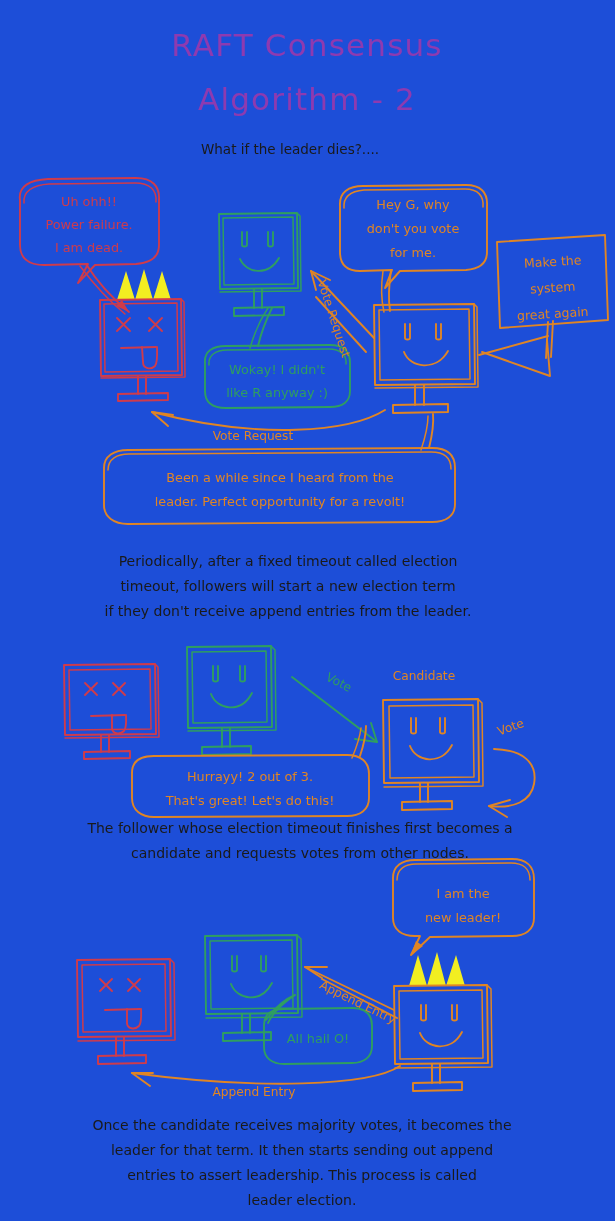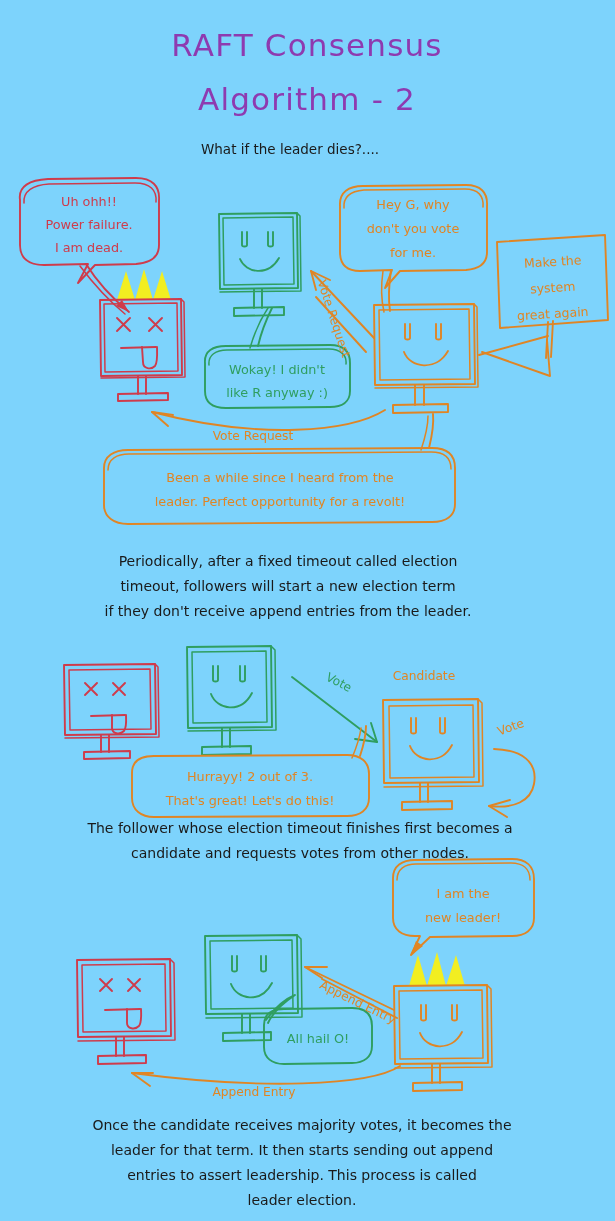--- a/index.html
+++ b/index.html
@@ -7,21 +7,21 @@
     padding: 0;
     background: #ffffff;
   }
   body {
     font-family: "DejaVu Sans", sans-serif;
   }
   #page {
     position: relative;
     width: 615px;
     height: 1221px;
-    background: #7dd3fc;
+    background: #1d4ed8;
     overflow: hidden;
   }
   svg.layer {
     position: absolute;
     left: 0;
     top: 0;
     width: 615px;
     height: 1221px;
   }
   .hand {

